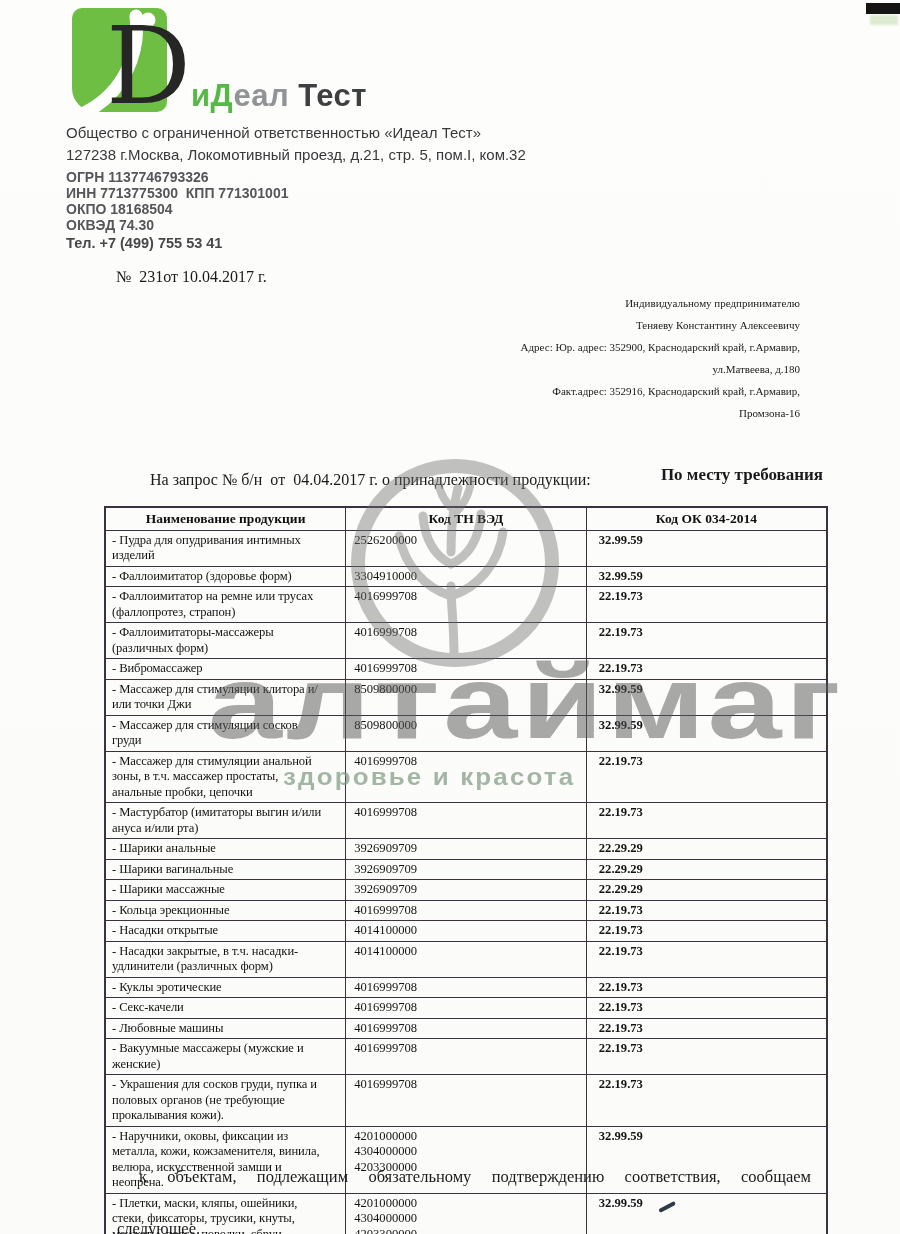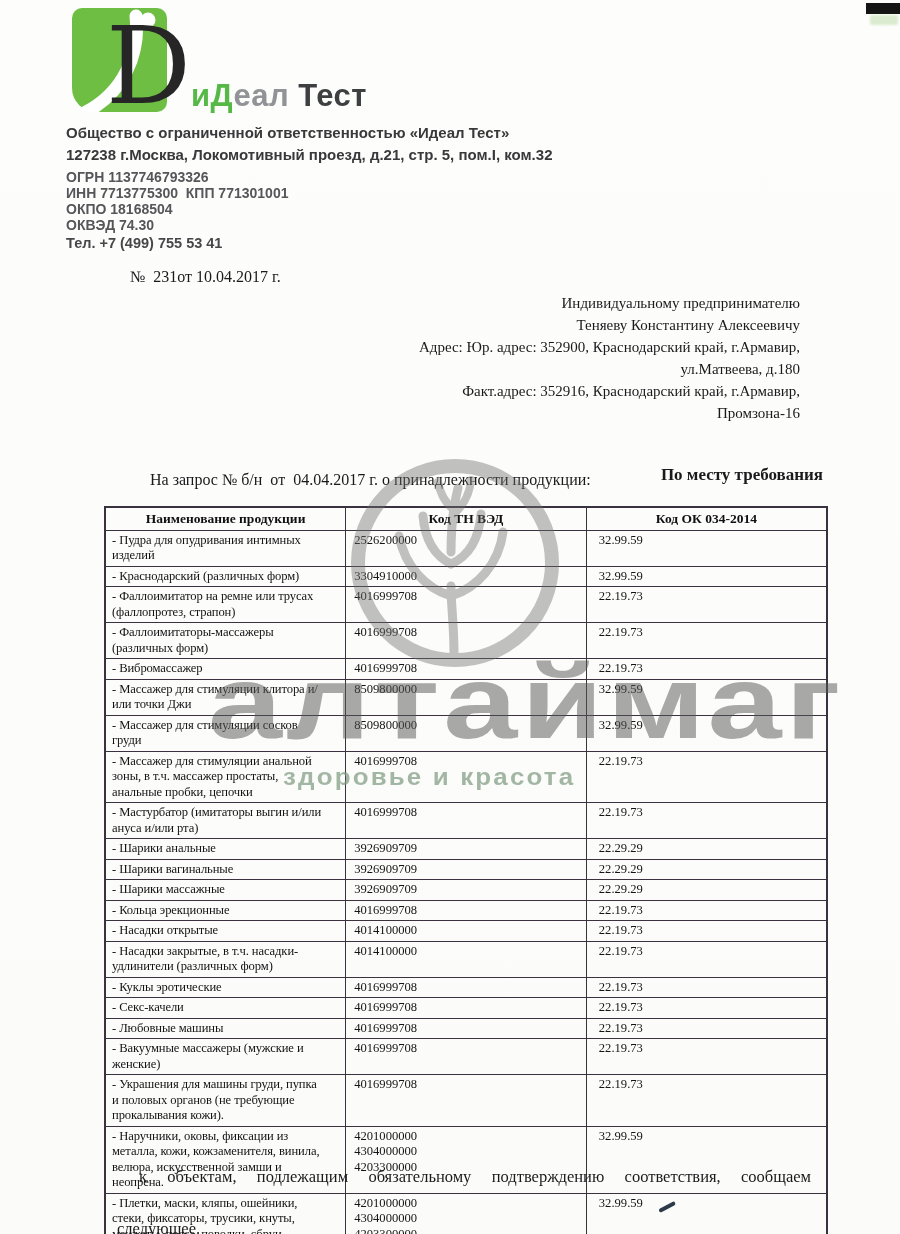--- a/index.html
+++ b/index.html
@@ -11,40 +11,40 @@
   }
   
   .logo-square{position:absolute;left:72px;top:8px;width:95px;height:104px;
     background:#6fbe44;border-radius:10px 10px 10px 24px;}
   .logo-i{position:absolute;left:72px;top:8px;width:95px;height:104px;}
   .logo-d{position:absolute;left:106px;top:14px;font-family:"DejaVu Serif",serif;
     font-size:106px;line-height:1;color:#262626;font-weight:400;}
   .brand{position:absolute;left:191px;top:80px;font-family:"Liberation Sans",sans-serif;
     font-size:31px;font-weight:bold;line-height:1;letter-spacing:.5px;white-space:pre;}
   .lh-sans{position:absolute;left:66px;font-family:"Liberation Sans",sans-serif;}
-  .lh-bold{font-size:15px;font-weight:bold;color:#39393b;text-align:right;}
+  .lh-bold{font-size:15px;font-weight:normal;color:#39393b;text-align:right;}
   .lh-reg{font-size:14px;font-weight:700;color:#56565a;}
   .lh-tel{font-size:14.5px;font-weight:600;color:#47474a;}
   .pre{white-space:pre-wrap;}
   
-  .num-date{position:absolute;left:130px;top:268px;font-size:16px;}
+  .num-date{position:absolute;left:116px;top:268px;font-size:16px;}
   .recipient{position:absolute;right:100px;top:292px;text-align:right;
-    font-size:15px;line-height:22px;}
+    font-size:11px;line-height:22px;}
   .attention{position:absolute;right:77px;top:465px;font-size:17px;font-weight:bold;}
   .intro{position:absolute;left:150px;top:471px;font-size:16px;}
   
   .doc-table{position:absolute;left:104px;top:506px;width:724px;border-collapse:collapse;
     font-family:"Liberation Serif",serif;font-size:12.6px;line-height:15.5px;color:#141416;
     table-layout:fixed;}
   .doc-table,.doc-table th,.doc-table td{border:1px solid #3a323e;}
   .doc-table{border-width:2px;}
   .doc-table th{font-size:13.5px;font-weight:bold;text-align:center;padding:3px 20px;color:#101012;font-family:Liberation Serif, serif;}
   .c-name{width:419px;padding:2px 20px 2px 6px;vertical-align:top;letter-spacing:-.1px;}
   .c-tnved{width:155px;padding:2px 4px 2px 8px;vertical-align:top;white-space:pre-line;}
-  .c-ok{width:150px;padding:2px 4px 2px 12px;vertical-align:top;font-weight:normal;}
+  .c-ok{width:150px;padding:2px 4px 2px 12px;vertical-align:top;font-weight:bold;}
   
   .closing{position:absolute;left:117px;top:1164px;width:694px;font-size:16.5px;line-height:26px;}
   .just{text-align:justify;text-indent:22px;}
   .just::after{content:"";display:inline-block;width:100%;height:0;}
   
   .wm{position:absolute;pointer-events:none;}
   .wm-ring{left:348px;top:456px;width:214px;height:214px;opacity:.42;}
   .wm-big{left:208px;top:650px;font-family:"Liberation Sans",sans-serif;font-weight:bold;
     font-size:104px;line-height:1;letter-spacing:3px;color:#575757;opacity:.5;
     transform:scaleX(1.28);transform-origin:left top;white-space:pre;}
@@ -100,21 +100,21 @@
       </tr>
     </thead>
     <tbody>
     <tr>
       <td class="c-name">- Пудра для опудривания интимных изделий</td>
       <td class="c-tnved">2526200000</td>
       <td class="c-ok">32.99.59</td>
     </tr>
 
     <tr>
-      <td class="c-name">- Краснодарский (различных форм)</td>
+      <td class="c-name">- Фаллоимитатор (здоровье форм)</td>
       <td class="c-tnved">3304910000</td>
       <td class="c-ok">32.99.59</td>
     </tr>
 
     <tr>
       <td class="c-name">- Фаллоимитатор на ремне или трусах (фаллопротез, страпон)</td>
       <td class="c-tnved">4016999708</td>
       <td class="c-ok">22.19.73</td>
     </tr>
 
@@ -208,21 +208,21 @@
       <td class="c-ok">22.19.73</td>
     </tr>
 
     <tr>
       <td class="c-name">- Вакуумные массажеры (мужские и женские)</td>
       <td class="c-tnved">4016999708</td>
       <td class="c-ok">22.19.73</td>
     </tr>
 
     <tr>
-      <td class="c-name">- Украшения для машины груди, пупка и половых органов (не требующие прокалывания кожи).</td>
+      <td class="c-name">- Украшения для сосков груди, пупка и половых органов (не требующие прокалывания кожи).</td>
       <td class="c-tnved">4016999708</td>
       <td class="c-ok">22.19.73</td>
     </tr>
 
     <tr>
       <td class="c-name">- Наручники, оковы, фиксации из металла, кожи, кожзаменителя, винила, велюра, искусственной замши и неопрена.</td>
       <td class="c-tnved">4201000000
 4304000000
 4203300000</td>
       <td class="c-ok">32.99.59</td>

